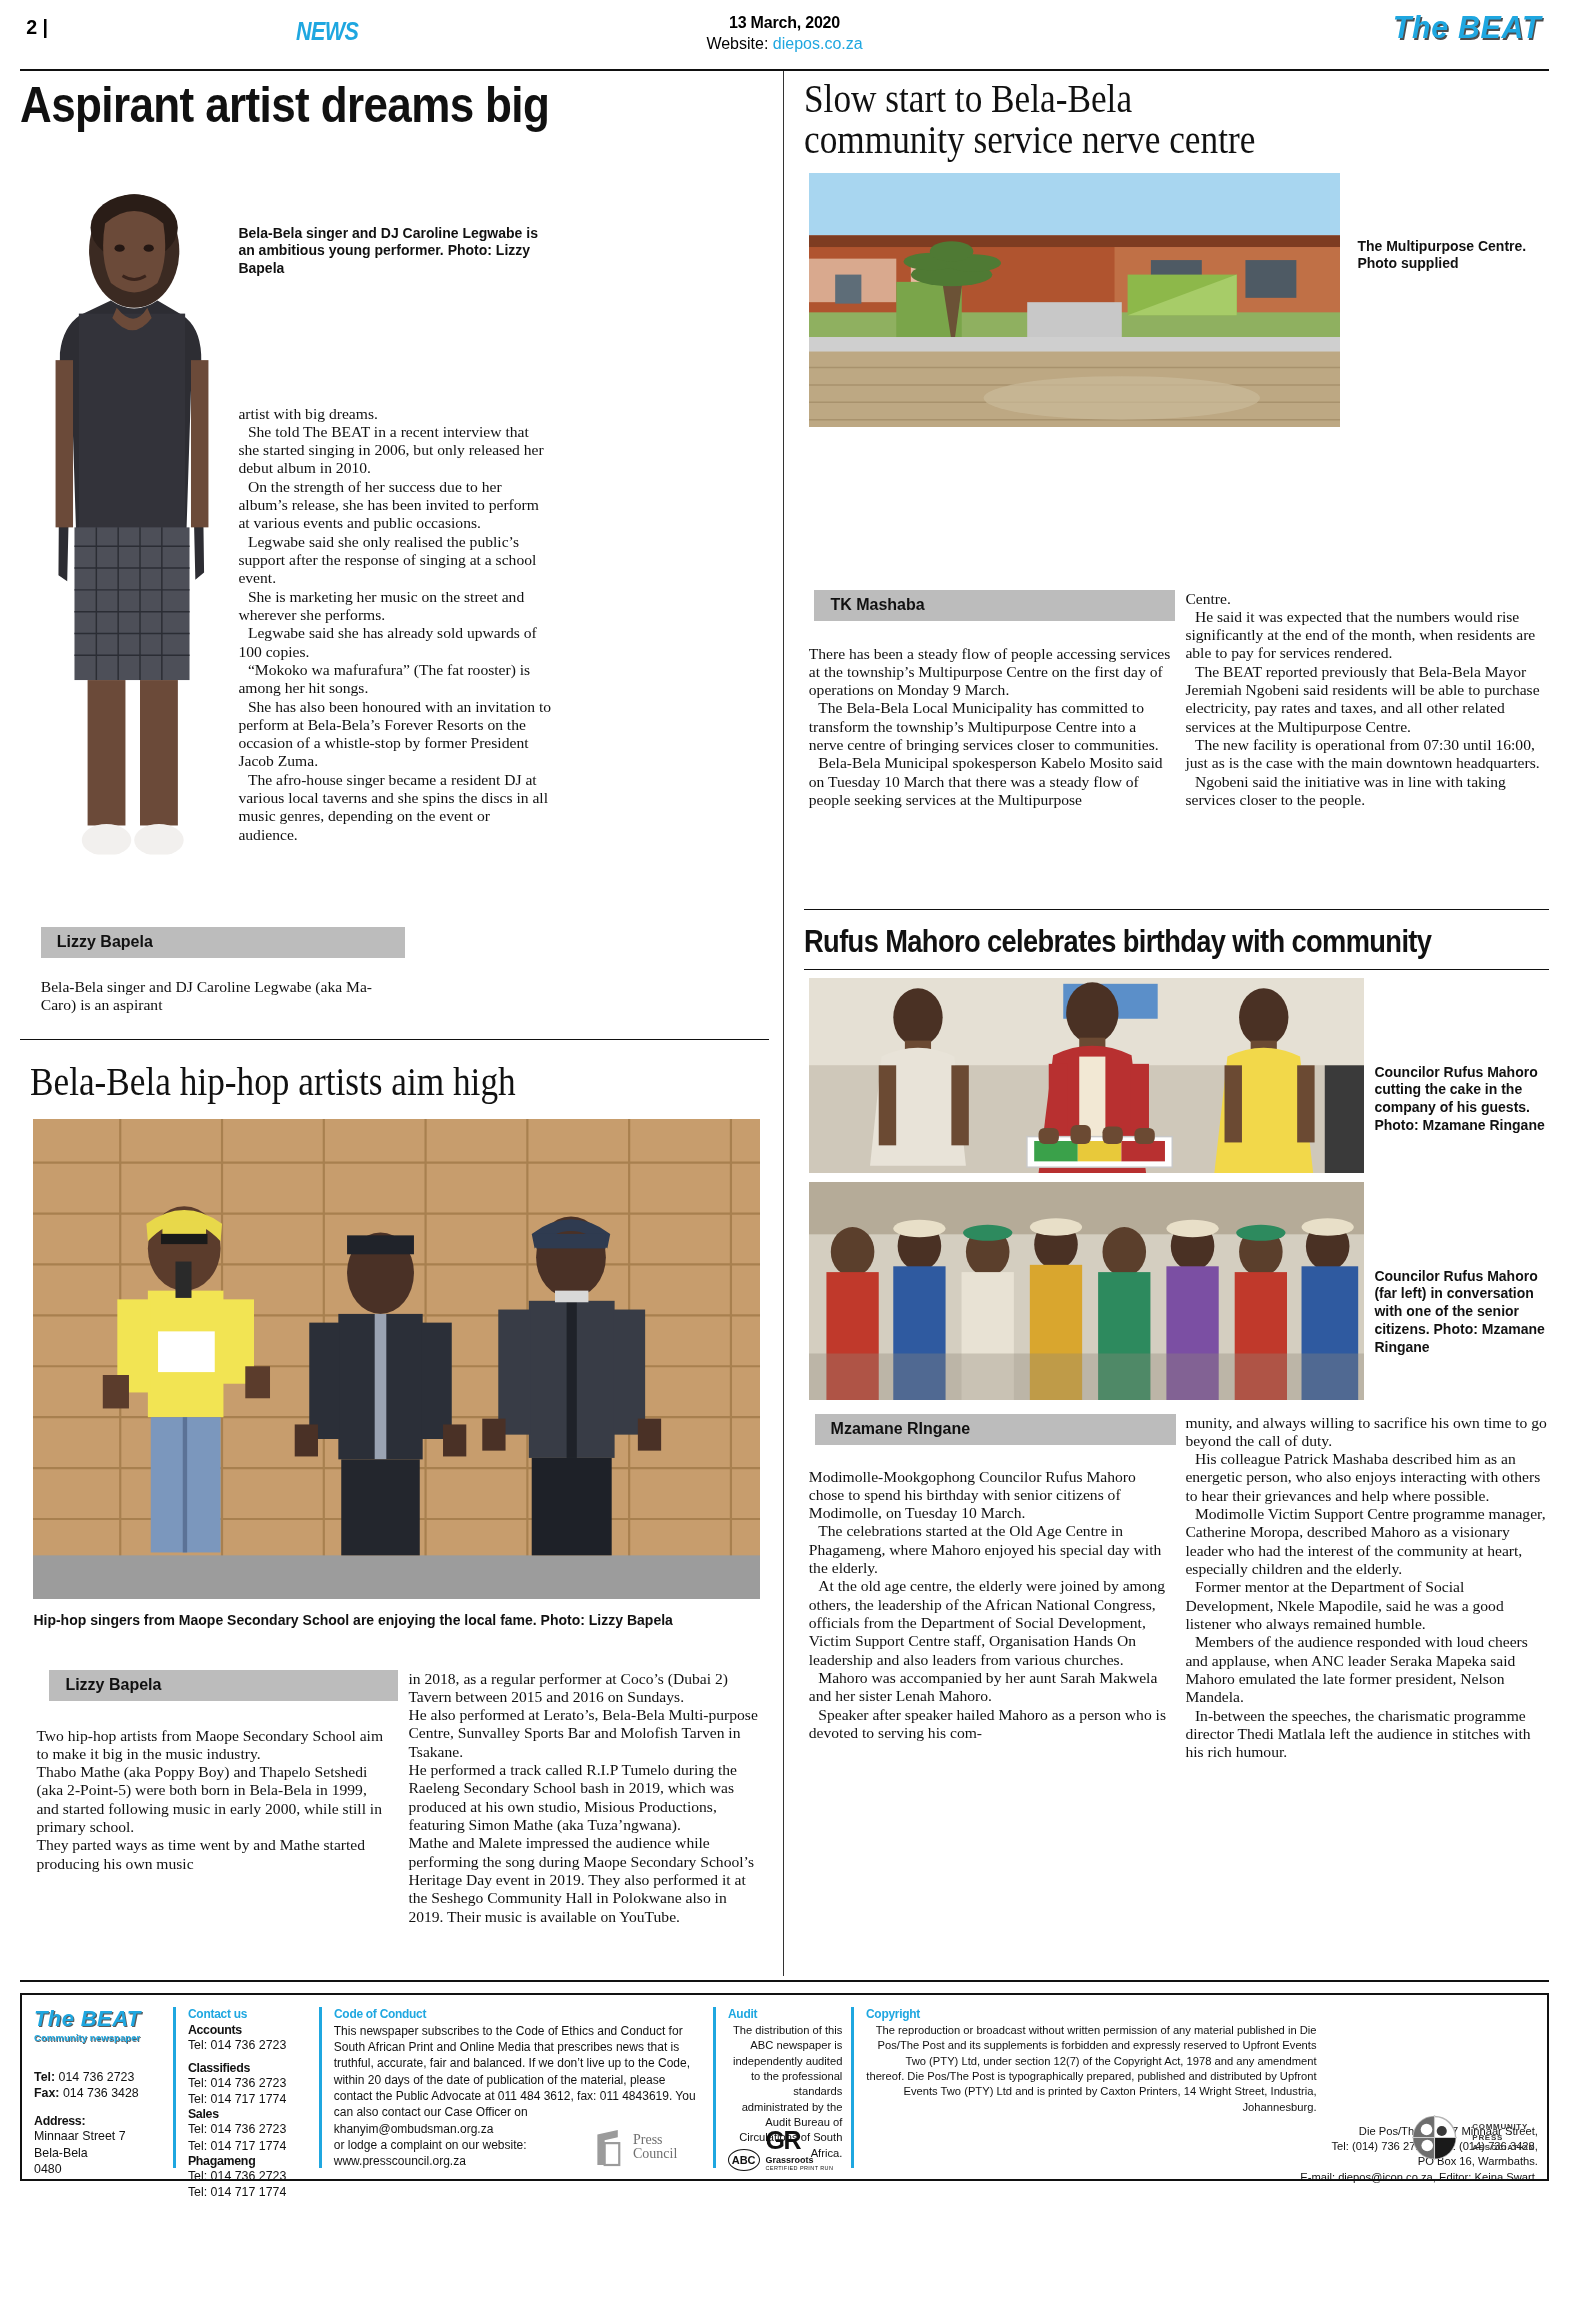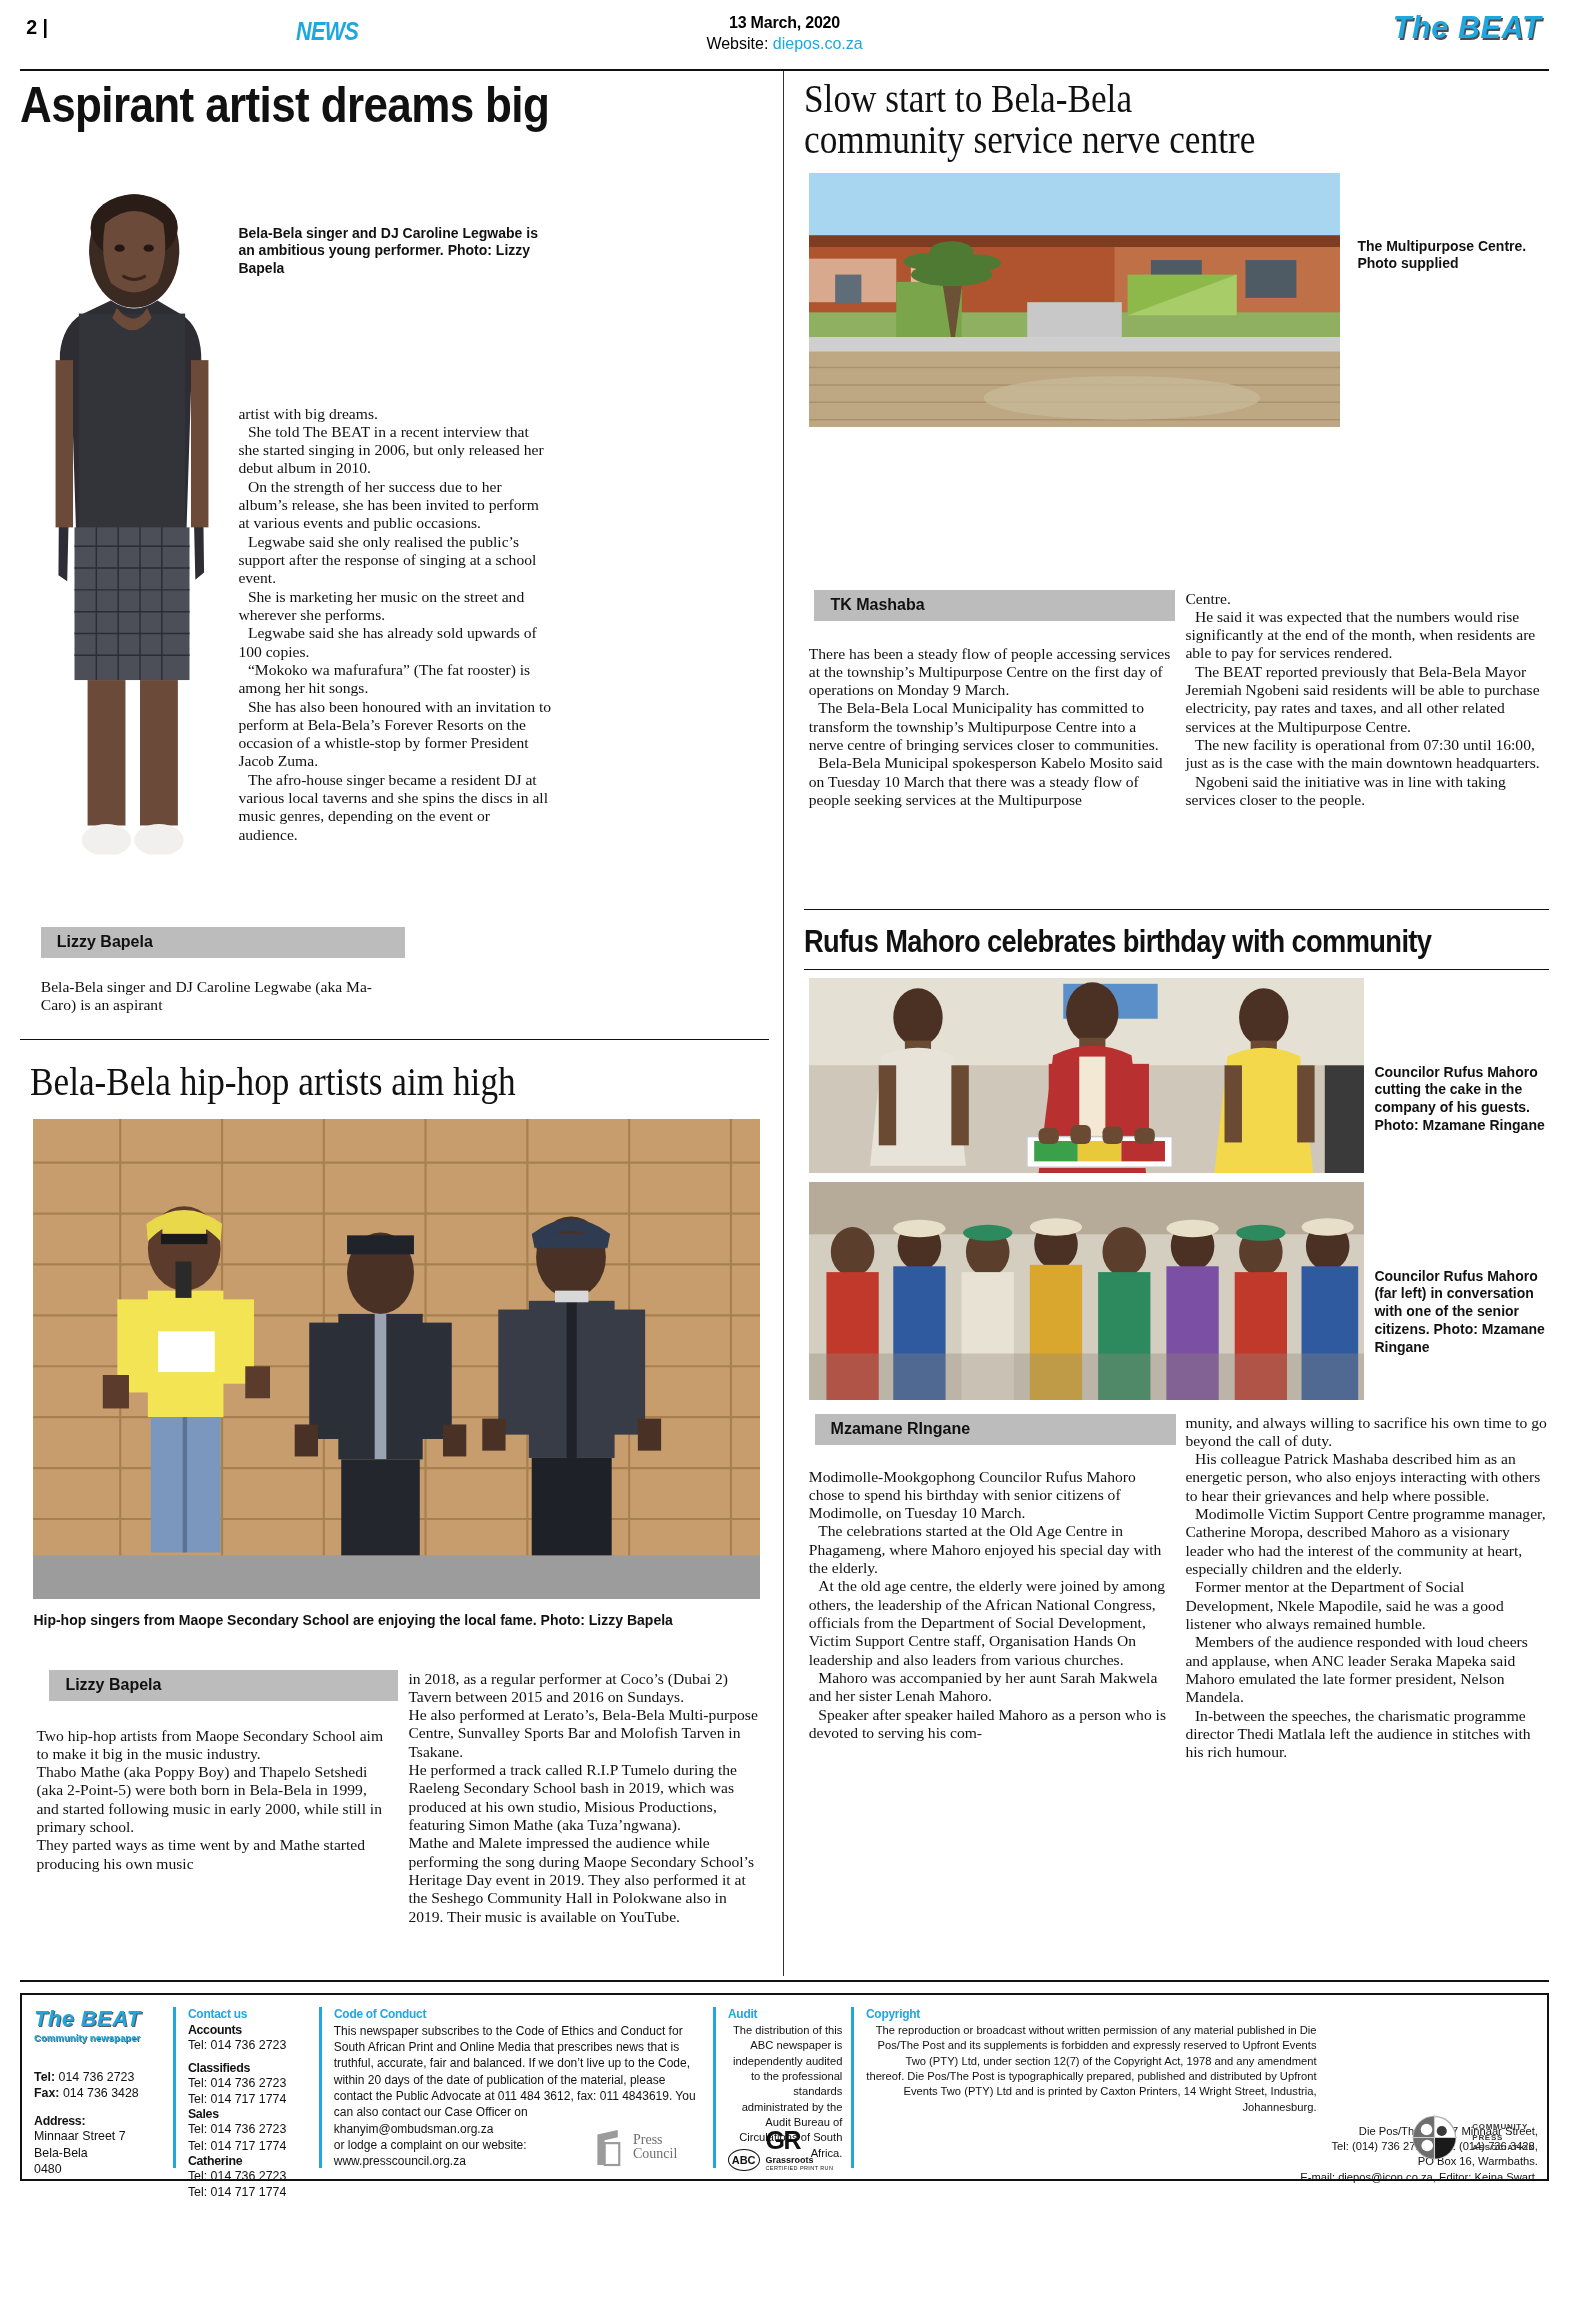--- a/index.html
+++ b/index.html
@@ -491,21 +491,21 @@
         <div class="fsub">Classifieds</div>
         <div class="fline">Tel: 014 736 2723</div>
         <div class="fline">Tel: 014 717 1774</div>
       </div>
       <div>
         <div class="fsub">Sales</div>
         <div class="fline">Tel: 014 736 2723</div>
         <div class="fline">Tel: 014 717 1774</div>
       </div>
       <div>
-        <div class="fsub">Catherine</div>
+        <div class="fsub">Phagameng</div>
         <div class="fline">Tel: 014 736 2723</div>
         <div class="fline">Tel: 014 717 1774</div>
       </div>
     </div>
 
     <div class="fdiv"></div>
 
     <div class="fcol" style="width:391px;">
       <div class="fhead">Code of Conduct</div>
       <div class="fpara">This newspaper subscribes to the Code of Ethics and Conduct for South African Print and Online Media that prescribes news that is truthful, accurate, fair and balanced. If we don’t live up to the Code, within 20 days of the date of publication of the material, please contact the Public Advocate at 011 484 3612, fax: 011 4843619. You can also contact our Case Officer on</div>

